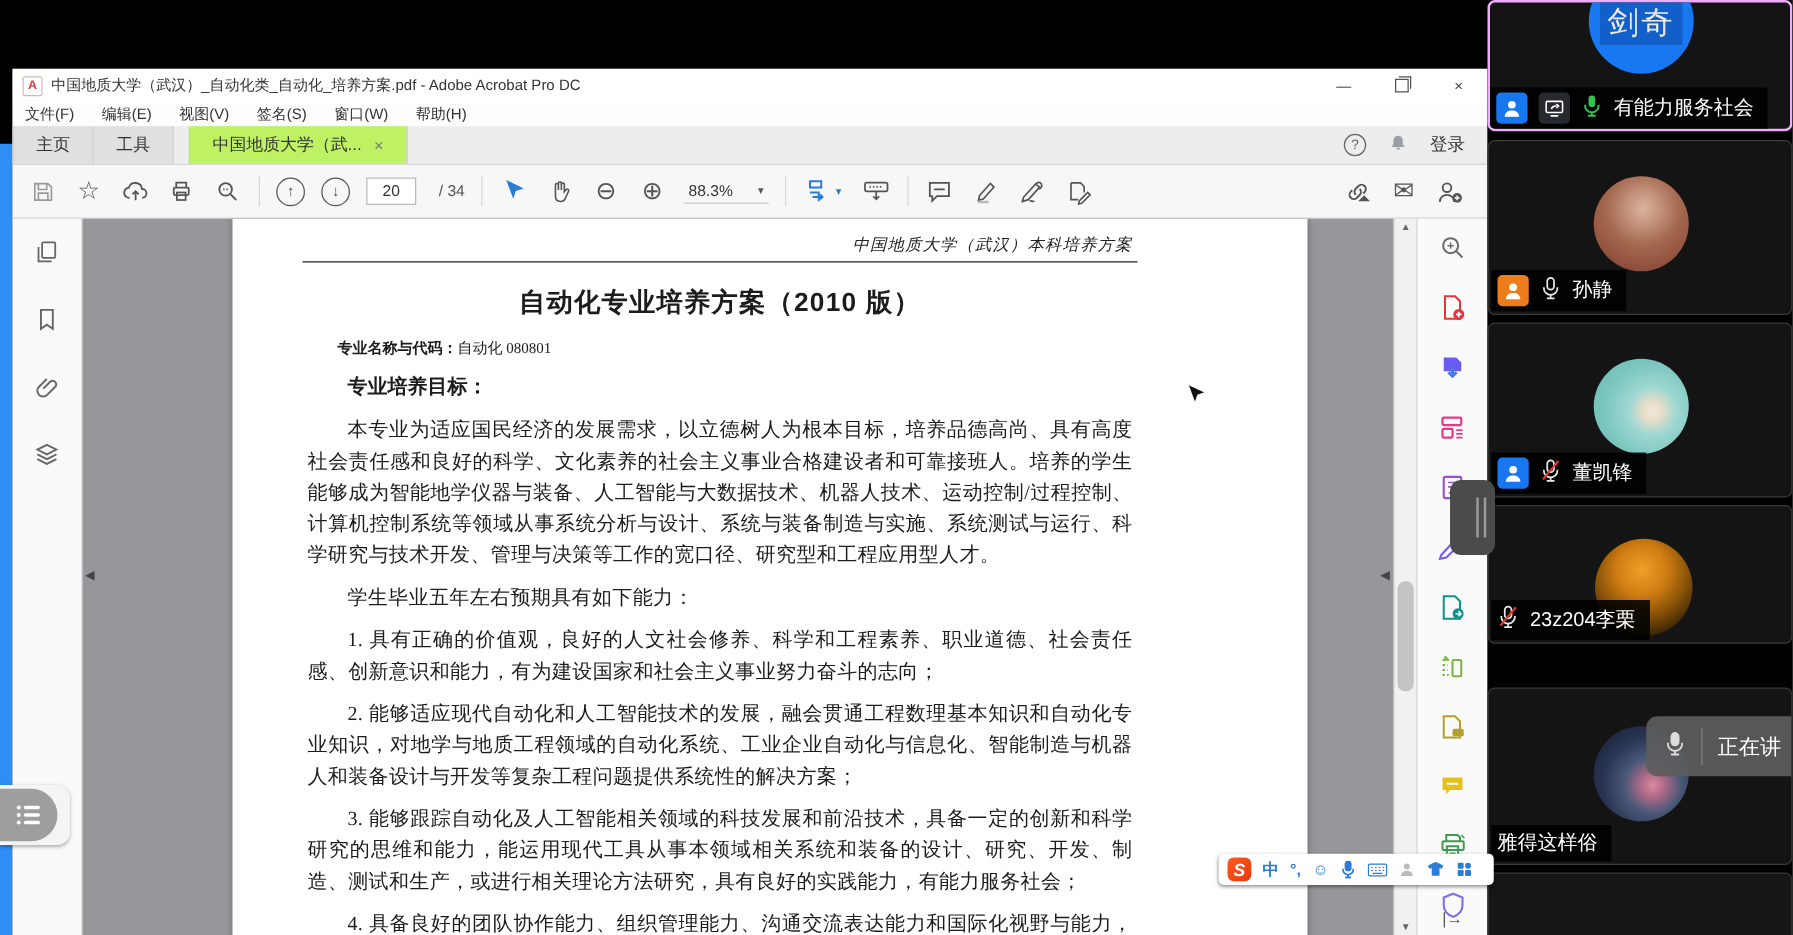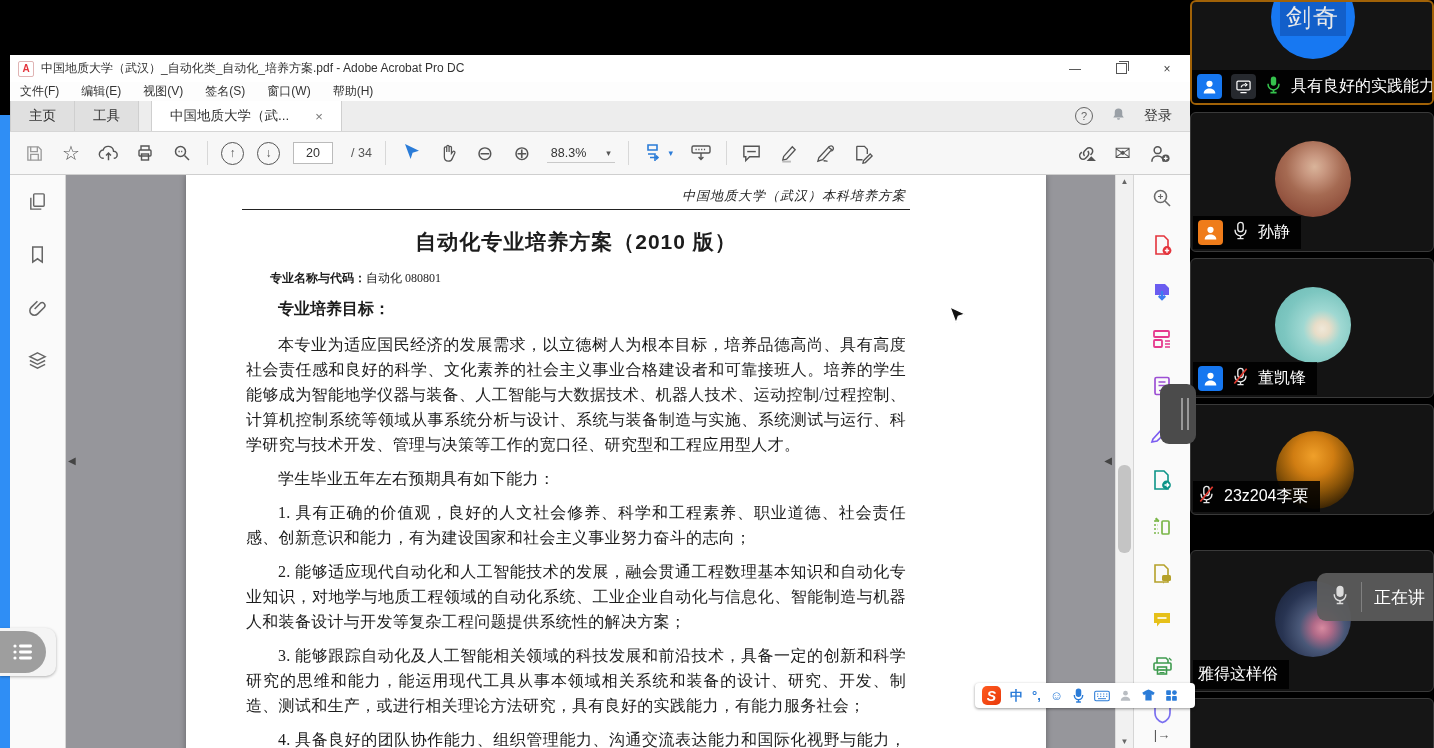--- a/index.html
+++ b/index.html
@@ -16,21 +16,21 @@
   .title-text{font-size:12px;color:#333;white-space:nowrap;}
   .win-controls{margin-left:auto;display:flex;height:100%;}
   .win-btn{width:46px;display:flex;align-items:center;justify-content:center;font-size:12px;color:#444;}
   .restore-box{width:9px;height:9px;border:1px solid #555;position:relative;background:#fff;}
   .restore-box:before{content:"";position:absolute;left:2px;top:-3px;width:9px;height:9px;border:1px solid #555;border-bottom:none;border-left:none;}
   .menubar{height:19px;display:flex;align-items:center;gap:22px;padding-left:10px;background:#fdfdfd;
            font-size:12px;color:#333;flex:0 0 auto;}
   .tabbar{height:30px;background:#ededed;display:flex;align-items:stretch;flex:0 0 auto;border-bottom:1px solid #d6d6d6;}
   .tab{display:flex;align-items:center;padding:0 18px;font-size:13.5px;color:#333;background:#e0e0e0;border-right:1px solid #cfcfcf;}
   .tab.first{border-left:1px solid #cfcfcf;}
-  .doc-tab{background:#ffffff;margin-left:12px;border-left:1px solid #cfcfcf;gap:26px;max-width:190px;}
+  .doc-tab{background:#bef264;margin-left:12px;border-left:1px solid #cfcfcf;gap:10px;max-width:190px;}
   .doc-tab .close-x{color:#777;font-size:13px;}
   .tabbar-right{margin-left:auto;display:flex;align-items:center;gap:18px;padding-right:18px;}
   .help-circ{width:16px;height:16px;border:1.4px solid #666;border-radius:50%;color:#666;font-size:11px;
              display:flex;align-items:center;justify-content:center;}
   .bell{color:#9aa0a6;font-size:14px;}
   .login{font-size:14px;color:#333;}
   .toolbar{height:42px;background:#f7f7f7;border-bottom:1px solid #cfcfcf;display:flex;align-items:center;
            padding:0 12px;gap:13px;flex:0 0 auto;}
   .tb-sep{width:1px;height:24px;background:#d8d8d8;}
   .tb-ic{display:flex;align-items:center;justify-content:center;width:24px;height:26px;color:#555;}
@@ -80,21 +80,21 @@
               justify-content:center;}
   .ime-ic{color:#2b7cd8;font-size:13px;font-weight:bold;display:flex;align-items:center;}
   .grip{position:absolute;left:1160px;top:384px;width:36px;height:60px;background:#4b4b4b;border-radius:9px;
         z-index:50;display:flex;align-items:center;justify-content:flex-end;gap:4px;padding-right:7px;box-sizing:border-box;}
   .grip i{display:block;width:2px;height:32px;background:#9a9a9a;}
   .cursor{position:absolute;left:948px;top:306px;z-index:99;}
   
   .panel{position:absolute;left:1190px;top:0;width:244px;height:748px;background:#000;}
   .tile{position:absolute;left:0;width:244px;background:#141414;border:1px solid #3a3a3a;border-radius:6px;
         box-sizing:border-box;overflow:hidden;}
-  .tile.active{border:2px solid #a16207;}
+  .tile.active{border:2px solid #f0abfc;}
   .avatar{position:absolute;border-radius:50%;}
   .av-text{display:flex;align-items:center;justify-content:center;color:#eaeaea;font-size:25px;letter-spacing:2px;}
   .av-text span{background:rgba(10,50,130,.35);padding:2px 6px;}
   .nameplate{position:absolute;left:2px;bottom:2px;background:rgba(0,0,0,.88);display:flex;align-items:center;
              gap:9px;padding:4px 11px 4px 5px;color:#fff;font-size:16px;white-space:nowrap;}
   .badge{width:25px;height:25px;border-radius:4px;display:flex;align-items:center;justify-content:center;flex:0 0 auto;}
   .speak-pop{position:absolute;left:126px;top:22px;width:140px;height:48px;background:rgba(92,92,92,.93);
              border-radius:9px;display:flex;align-items:center;color:#fff;font-size:17px;gap:12px;padding-left:14px;box-sizing:border-box;}
   .speak-div{width:1px;height:30px;background:#808080;}
 </style>
@@ -487,21 +487,21 @@
               <path d="M7 19h8"></path>
             </svg>
         </span>
         <span>
           <svg width="17" height="19" viewBox="0 0 22 24">
               <rect x="7.5" y="1.5" width="7" height="12" rx="3.5" fill="#35c24d"></rect>
               <path d="M4 11v1a7 7 0 0 0 14 0v-1" fill="none" stroke="#35c24d" stroke-width="2"></path>
               <path d="M11 19v3.5M7 22.5h8" stroke="#35c24d" stroke-width="2"></path>
             </svg>
         </span>
-        <span>具有良好的实践能力</span>
+        <span>有能力服务社会</span>
       </div>
     </div>
 
     <div class="tile" style="top:112px;height:140px;">
       <div class="avatar" style="left:84px;top:28px;width:76px;height:76px;
            background:radial-gradient(circle at 52% 34%,#d9b49a 0%,#c89780 18%,#a56a52 45%,#8f4f3c 75%,#7c4233 100%);"></div>
       <div class="nameplate">
         <span class="badge" style="background:#ef7c1a;">
           <svg width="17" height="17" viewBox="0 0 22 22">
               <circle cx="11" cy="7.5" r="4" fill="#fff"></circle>

